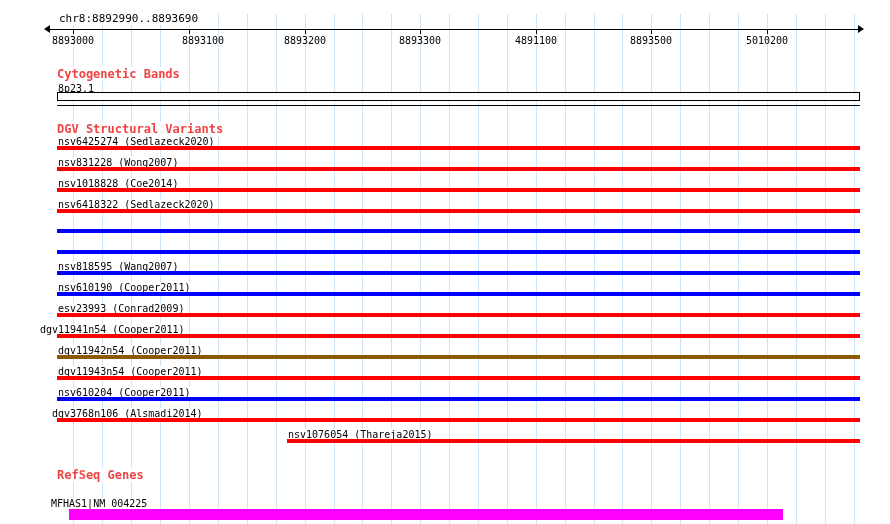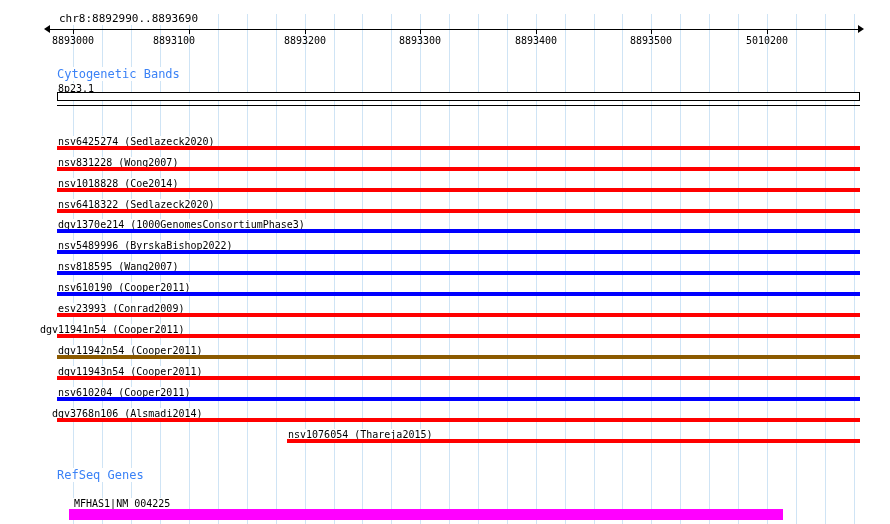--- a/index.html
+++ b/index.html
@@ -74,22 +74,22 @@
     font-size: 10px;
     color: #000;
     transform: translateX(-50%);
     white-space: nowrap;
   }
   
   .section-title {
     position: absolute;
     left: 57px;
     font-size: 12px;
-    font-weight: normal;
-    color: #3b82f6;
+    font-weight: bold;
+    color: #ef4444;
     white-space: nowrap;
     background: #fff;
     padding-right: 3px;
   }
   .sub-label {
     position: absolute;
     font-size: 10px;
     color: #000;
     white-space: nowrap;
     background: #ffffff;
@@ -158,54 +158,53 @@
 
   <div class="region-label">chr8:8892990..8893690</div>
 
   <div class="ruler-line"></div>
   <div class="ruler-arrow-left"></div>
   <div class="ruler-arrow-right"></div>
 
   <div class="tick" style="left:73px"></div>
   <div class="tick-label" style="left:73px">8893000</div>
   <div class="tick" style="left:189px"></div>
-  <div class="tick-label" style="left:174px">8893100</div>
+  <div class="tick-label" style="left:203px">8893100</div>
   <div class="tick" style="left:305px"></div>
   <div class="tick-label" style="left:305px">8893200</div>
   <div class="tick" style="left:420px"></div>
   <div class="tick-label" style="left:420px">8893300</div>
   <div class="tick" style="left:536px"></div>
-  <div class="tick-label" style="left:536px">8893400</div>
+  <div class="tick-label" style="left:536px">4891100</div>
   <div class="tick" style="left:651px"></div>
   <div class="tick-label" style="left:651px">8893500</div>
   <div class="tick" style="left:767px"></div>
   <div class="tick-label" style="left:767px">5010200</div>
 
   <div class="section-title" style="top:67px">Cytogenetic Bands</div>
   <div class="sub-label" style="left:57px; top:83px">8p23.1</div>
   <div class="cyto-box" style="top:92px"></div>
   <div class="hline" style="top:105px"></div>
 
+  <div class="section-title" style="top:122px">DGV Structural Variants</div>
 
   <div class="sub-label" style="left:57px; top:136px">nsv6425274 (Sedlazeck2020)</div>
   <div class="track-bar" style="left:57px; width:803px; top:146px; background:#ff0000"></div>
 
   <div class="sub-label" style="left:57px; top:157px">nsv831228 (Wong2007)</div>
   <div class="track-bar" style="left:57px; width:803px; top:167px; background:#ff0000"></div>
 
   <div class="sub-label" style="left:57px; top:178px">nsv1018828 (Coe2014)</div>
   <div class="track-bar" style="left:57px; width:803px; top:188px; background:#ff0000"></div>
 
   <div class="sub-label" style="left:57px; top:199px">nsv6418322 (Sedlazeck2020)</div>
   <div class="track-bar" style="left:57px; width:803px; top:209px; background:#ff0000"></div>
 
-  <div class="sub-label" style="left:57px; top:219px">dgv1370e214 (1000GenomesConsortiumPhase3)</div>
   <div class="track-bar" style="left:57px; width:803px; top:229px; background:#0000ff"></div>
 
-  <div class="sub-label" style="left:57px; top:240px">nsv5489996 (ByrskaBishop2022)</div>
   <div class="track-bar" style="left:57px; width:803px; top:250px; background:#0000ff"></div>
 
   <div class="sub-label" style="left:57px; top:261px">nsv818595 (Wang2007)</div>
   <div class="track-bar" style="left:57px; width:803px; top:271px; background:#0000ff"></div>
 
   <div class="sub-label" style="left:57px; top:282px">nsv610190 (Cooper2011)</div>
   <div class="track-bar" style="left:57px; width:803px; top:292px; background:#0000ff"></div>
 
   <div class="sub-label" style="left:57px; top:303px">esv23993 (Conrad2009)</div>
   <div class="track-bar" style="left:57px; width:803px; top:313px; background:#ff0000"></div>
@@ -222,16 +221,16 @@
   <div class="sub-label" style="left:57px; top:387px">nsv610204 (Cooper2011)</div>
   <div class="track-bar" style="left:57px; width:803px; top:397px; background:#0000ff"></div>
 
   <div class="sub-label" style="left:51px; top:408px">dgv3768n106 (Alsmadi2014)</div>
   <div class="track-bar" style="left:57px; width:803px; top:418px; background:#ff0000"></div>
 
   <div class="sub-label" style="left:287px; top:429px">nsv1076054 (Thareja2015)</div>
   <div class="track-bar" style="left:287px; width:573px; top:439px; background:#ff0000"></div>
 
   <div class="section-title" style="top:468px">RefSeq Genes</div>
-  <div class="sub-label" style="left:73px; top:498px">MFHAS1|NM_004225</div>
+  <div class="sub-label" style="left:50px; top:498px">MFHAS1|NM_004225</div>
   <div class="gene-bar" style="left:69px; width:714px; top:509px"></div>
 
 </div>
 
 </body></html>

